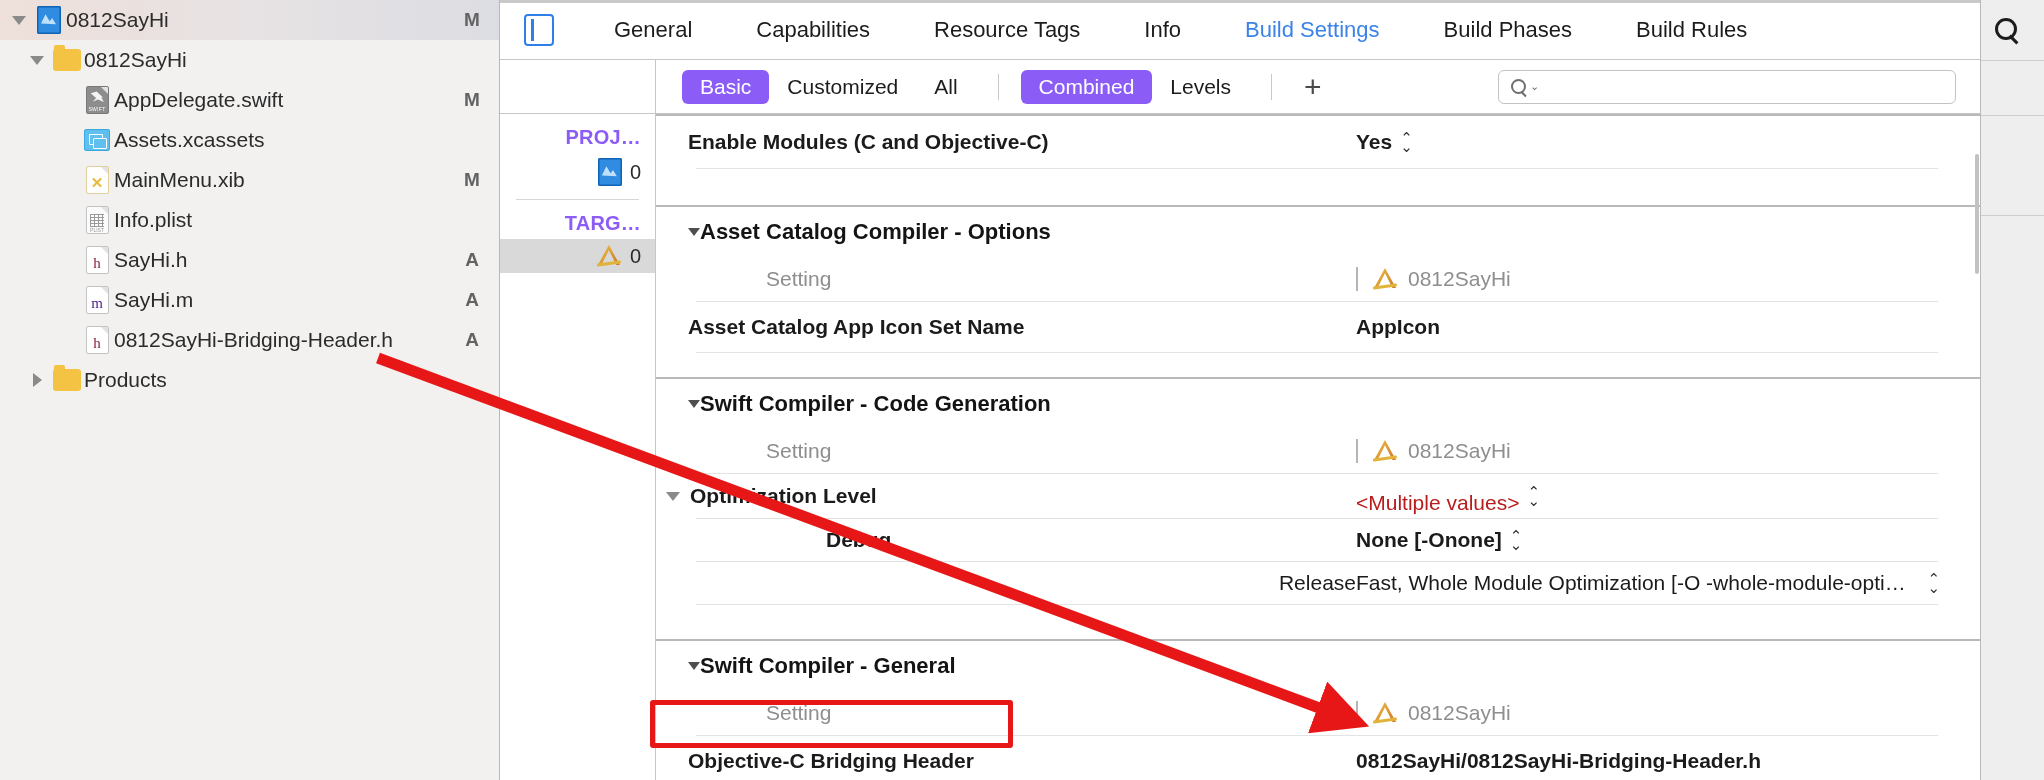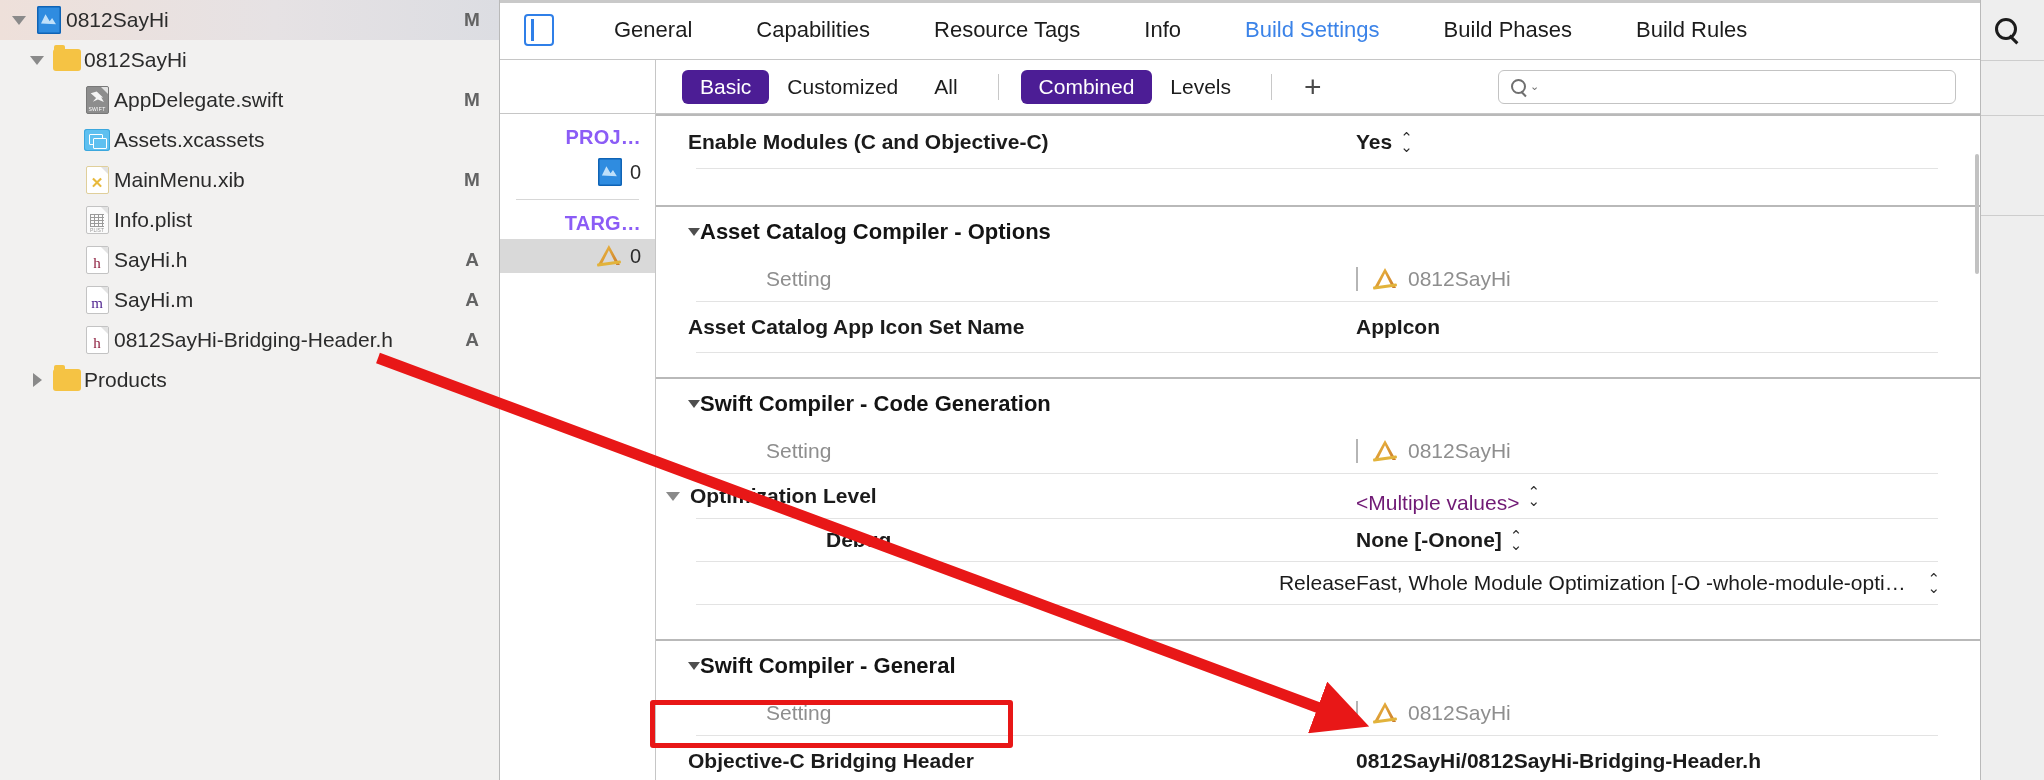--- a/index.html
+++ b/index.html
@@ -153,21 +153,21 @@
   #filterbar {
     height: 54px; flex: 0 0 54px;
     background: #ffffff; border-bottom: 1px solid #c6c6c6;
     display: flex; align-items: center; position: relative;
   }
   #filterbar .spacer-left { width: 156px; flex: 0 0 156px; border-right: 1px solid #c6c6c6; height: 100%; }
   .seg-group { display: flex; align-items: center; margin-left: 26px; }
   .seg {
     font-size: 21px; color: #1c1c1c; padding: 5px 18px; border-radius: 6px; white-space: nowrap;
   }
-  .seg.on { background: #4c1d95; color: #ffffff; }
+  .seg.on { background: #8b5cf6; color: #ffffff; }
   .vdiv { width: 1px; height: 26px; background: #c8c8c8; margin: 0 22px; }
   .plus { font-size: 30px; color: #4a4a4a; line-height: 1; padding: 0 10px; font-weight: 300; }
   .searchbox {
     margin-left: auto; margin-right: 24px;
     width: 458px; height: 34px;
     border: 1px solid #c3c3c3; border-radius: 6px; background: #ffffff;
     display: flex; align-items: center; padding: 0 12px; gap: 4px;
   }
   .searchbox .q {
     width: 15px; height: 15px; border: 2px solid #6f6f6f; border-radius: 50%;
@@ -225,21 +225,21 @@
   .settinghead { display: flex; align-items: center; padding: 10px 0; font-size: 21px; color: #8e8e8e; }
   .settinghead .name { width: 700px; flex: 0 0 700px; padding-left: 110px; }
   .settinghead .val { flex: 1 1 auto; display: flex; align-items: center; gap: 10px; }
   .settinghead .bar { width: 2px; height: 24px; background: #b5b5b5; margin-right: 4px; }
 
   .stepper { display: inline-flex; flex-direction: column; line-height: .62; font-size: 15px; color: #2b2b2b; }
 
   .row-name-bold { font-weight: bold; }
   .row-name-sub { padding-left: 170px !important; font-weight: bold; }
   .row-name-sub2 { padding-left: 170px !important; color: #4d4d4d; text-align: right; }
-  .multi { color: #701a75; margin-top: 13px; }
+  .multi { color: #b91c1c; margin-top: 13px; }
 
   .val-mono { font-weight: bold; }
 
   
   #rightpeek {
     width: 64px; flex: 0 0 64px; height: 780px;
     background: #eeeeee; border-left: 1px solid #b9b9b9;
     position: relative;
   }
   #rightpeek .q2 {

